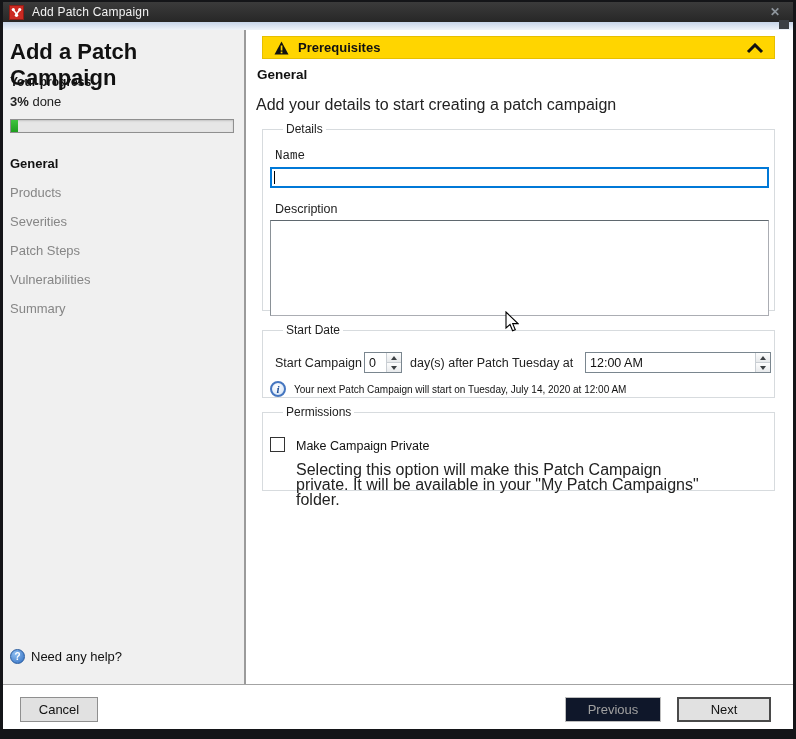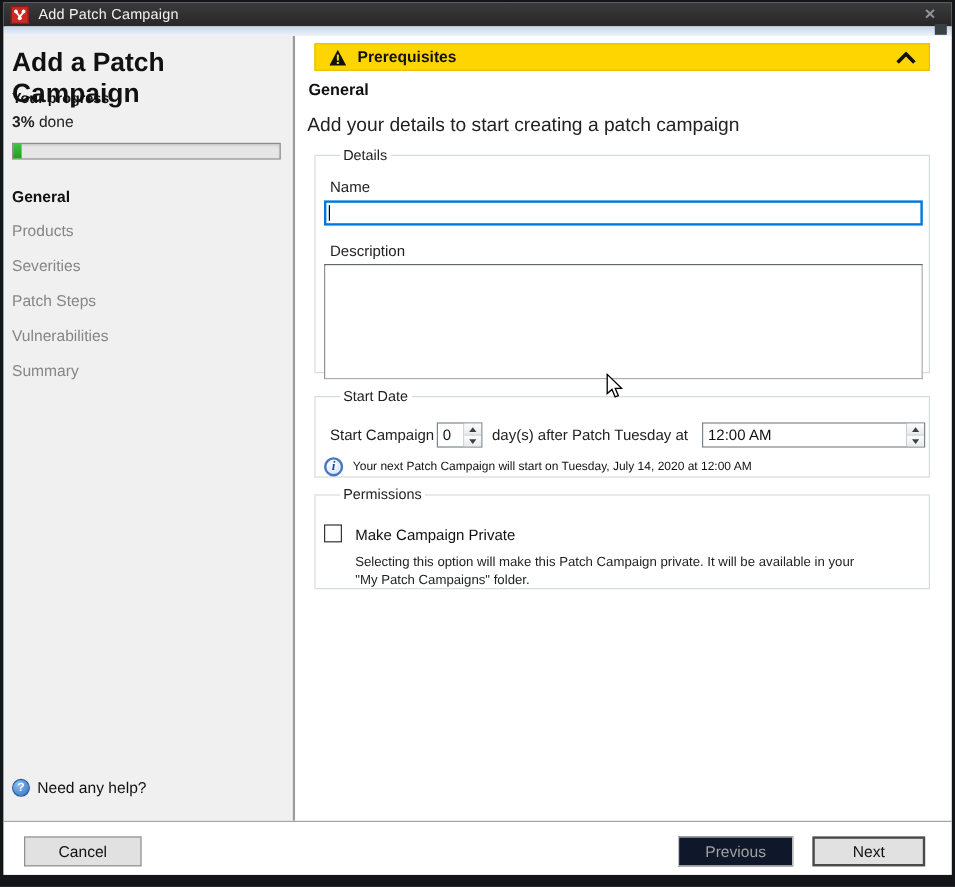--- a/index.html
+++ b/index.html
@@ -72,27 +72,27 @@
   .tri-down { width:0; height:0; border-left:3px solid transparent; border-right:3px solid transparent; border-top:4px solid #3c4043; }
 
   .info-icon { position:absolute; left:7px; top:44px; width:16px; height:16px; border-radius:50%;
     background:radial-gradient(circle at 40% 32%, #ffffff, #cfe0f5); border:2px solid #4576c0;
     color:#1f4e96; font-size:11px; font-weight:bold; font-family:"Liberation Serif",serif;
     text-align:center; line-height:12px; font-style:italic; }
   .info-text { position:absolute; left:31px; top:47px; font-size:10px; color:#111; }
 
   .checkbox { position:absolute; left:7px; top:18px; width:15px; height:15px; background:#fff; border:1px solid #333; }
   .cb-label { position:absolute; left:33px; top:20px; font-size:12.5px; color:#111; }
-  .perm-para { position:absolute; left:33px; top:43px; width:420px; font-size:11px; color:#222; line-height:15px; }
+  .perm-para { position:absolute; left:33px; top:43px; width:420px; font-size:16px; color:#222; line-height:15px; }
 
   
   .footer { position:absolute; left:0; top:682px; width:790px; height:45px; background:#fff; border-top:1px solid #a3a3a3; }
   .btn { position:absolute; top:12px; height:25px; background:#e1e1e1; border:1px solid #8f8f8f;
     font-size:13px; color:#111; text-align:center; line-height:23px; font-family:"Liberation Sans",sans-serif; cursor:default; }
-  .btn-cancel { left:17px; width:98px; }
+  .btn-cancel { left:17px; width:78px; }
   .btn-previous { left:562px; width:96px; border-color:#bdbdbd; color:#a0a0a0; background:#0f172a; }
   .btn-next { left:674px; width:94px; border:2px solid #4a4a4a; line-height:21px; }
 
   .cursor { position:absolute; left:505px; top:311px; pointer-events:none; }
 </style>
 </head>
 <body>
 
 <div class="window">
   <div class="chrome">
@@ -144,21 +144,21 @@
         <svg class="chevron" width="18" height="11" viewBox="0 0 18 11">
           <polyline points="2,9 9,2 16,9" stroke="#111" stroke-width="3" fill="none"></polyline>
         </svg>
       </div>
 
       <div class="main-heading">General</div>
       <div class="main-subtitle">Add your details to start creating a patch campaign</div>
 
       <fieldset class="grp grp-details">
         <legend>Details</legend>
-        <div class="fld-label" style="left:12px; top:13px;">Name</div>
+        <div class="fld-label" style="left:12px; top:13px;font-family:Liberation Mono, monospace;">Name</div>
         <input class="name-input" type="text" value="" style="">
         <div class="caret"></div>
         <div class="fld-label" style="left:12px; top:66px;">Description</div>
         <div class="desc-box"></div>
       </fieldset>
 
       <fieldset class="grp grp-start">
         <legend>Start Date</legend>
         <div class="fld-label" style="left:12px; top:19px;">Start Campaign</div>
         <div class="spinbox" style="left:101px; top:15px; width:38px;">

